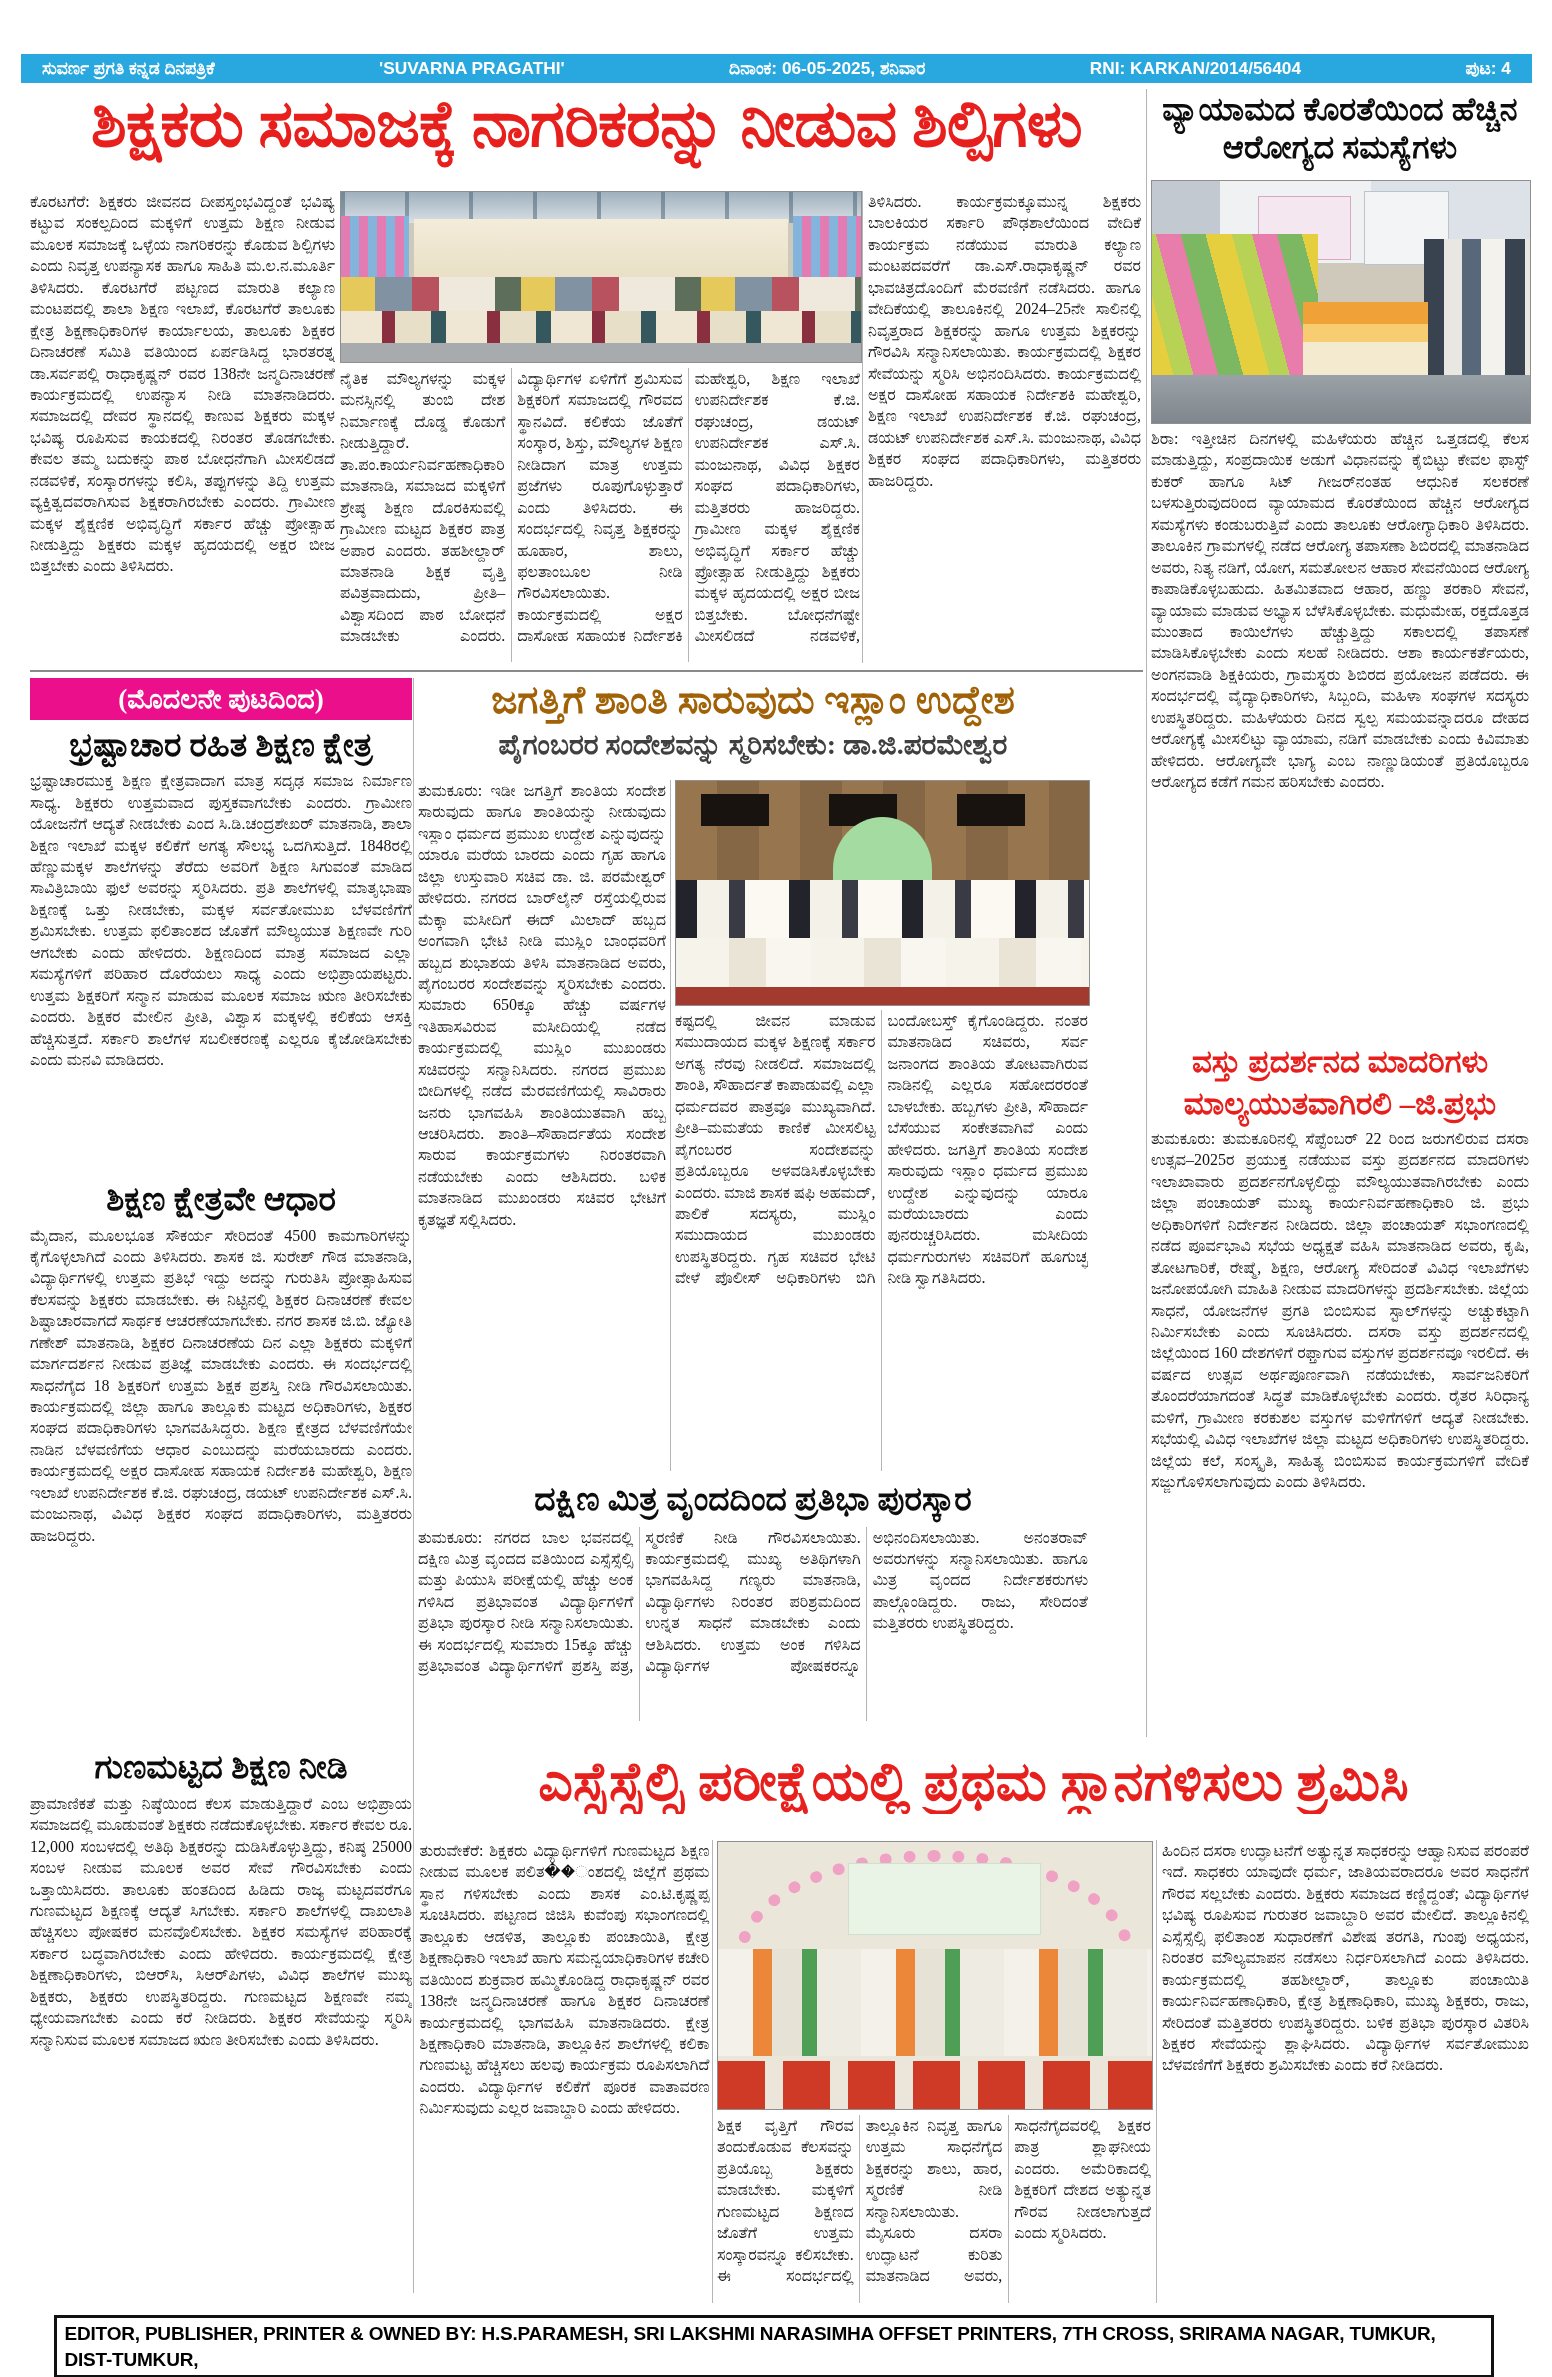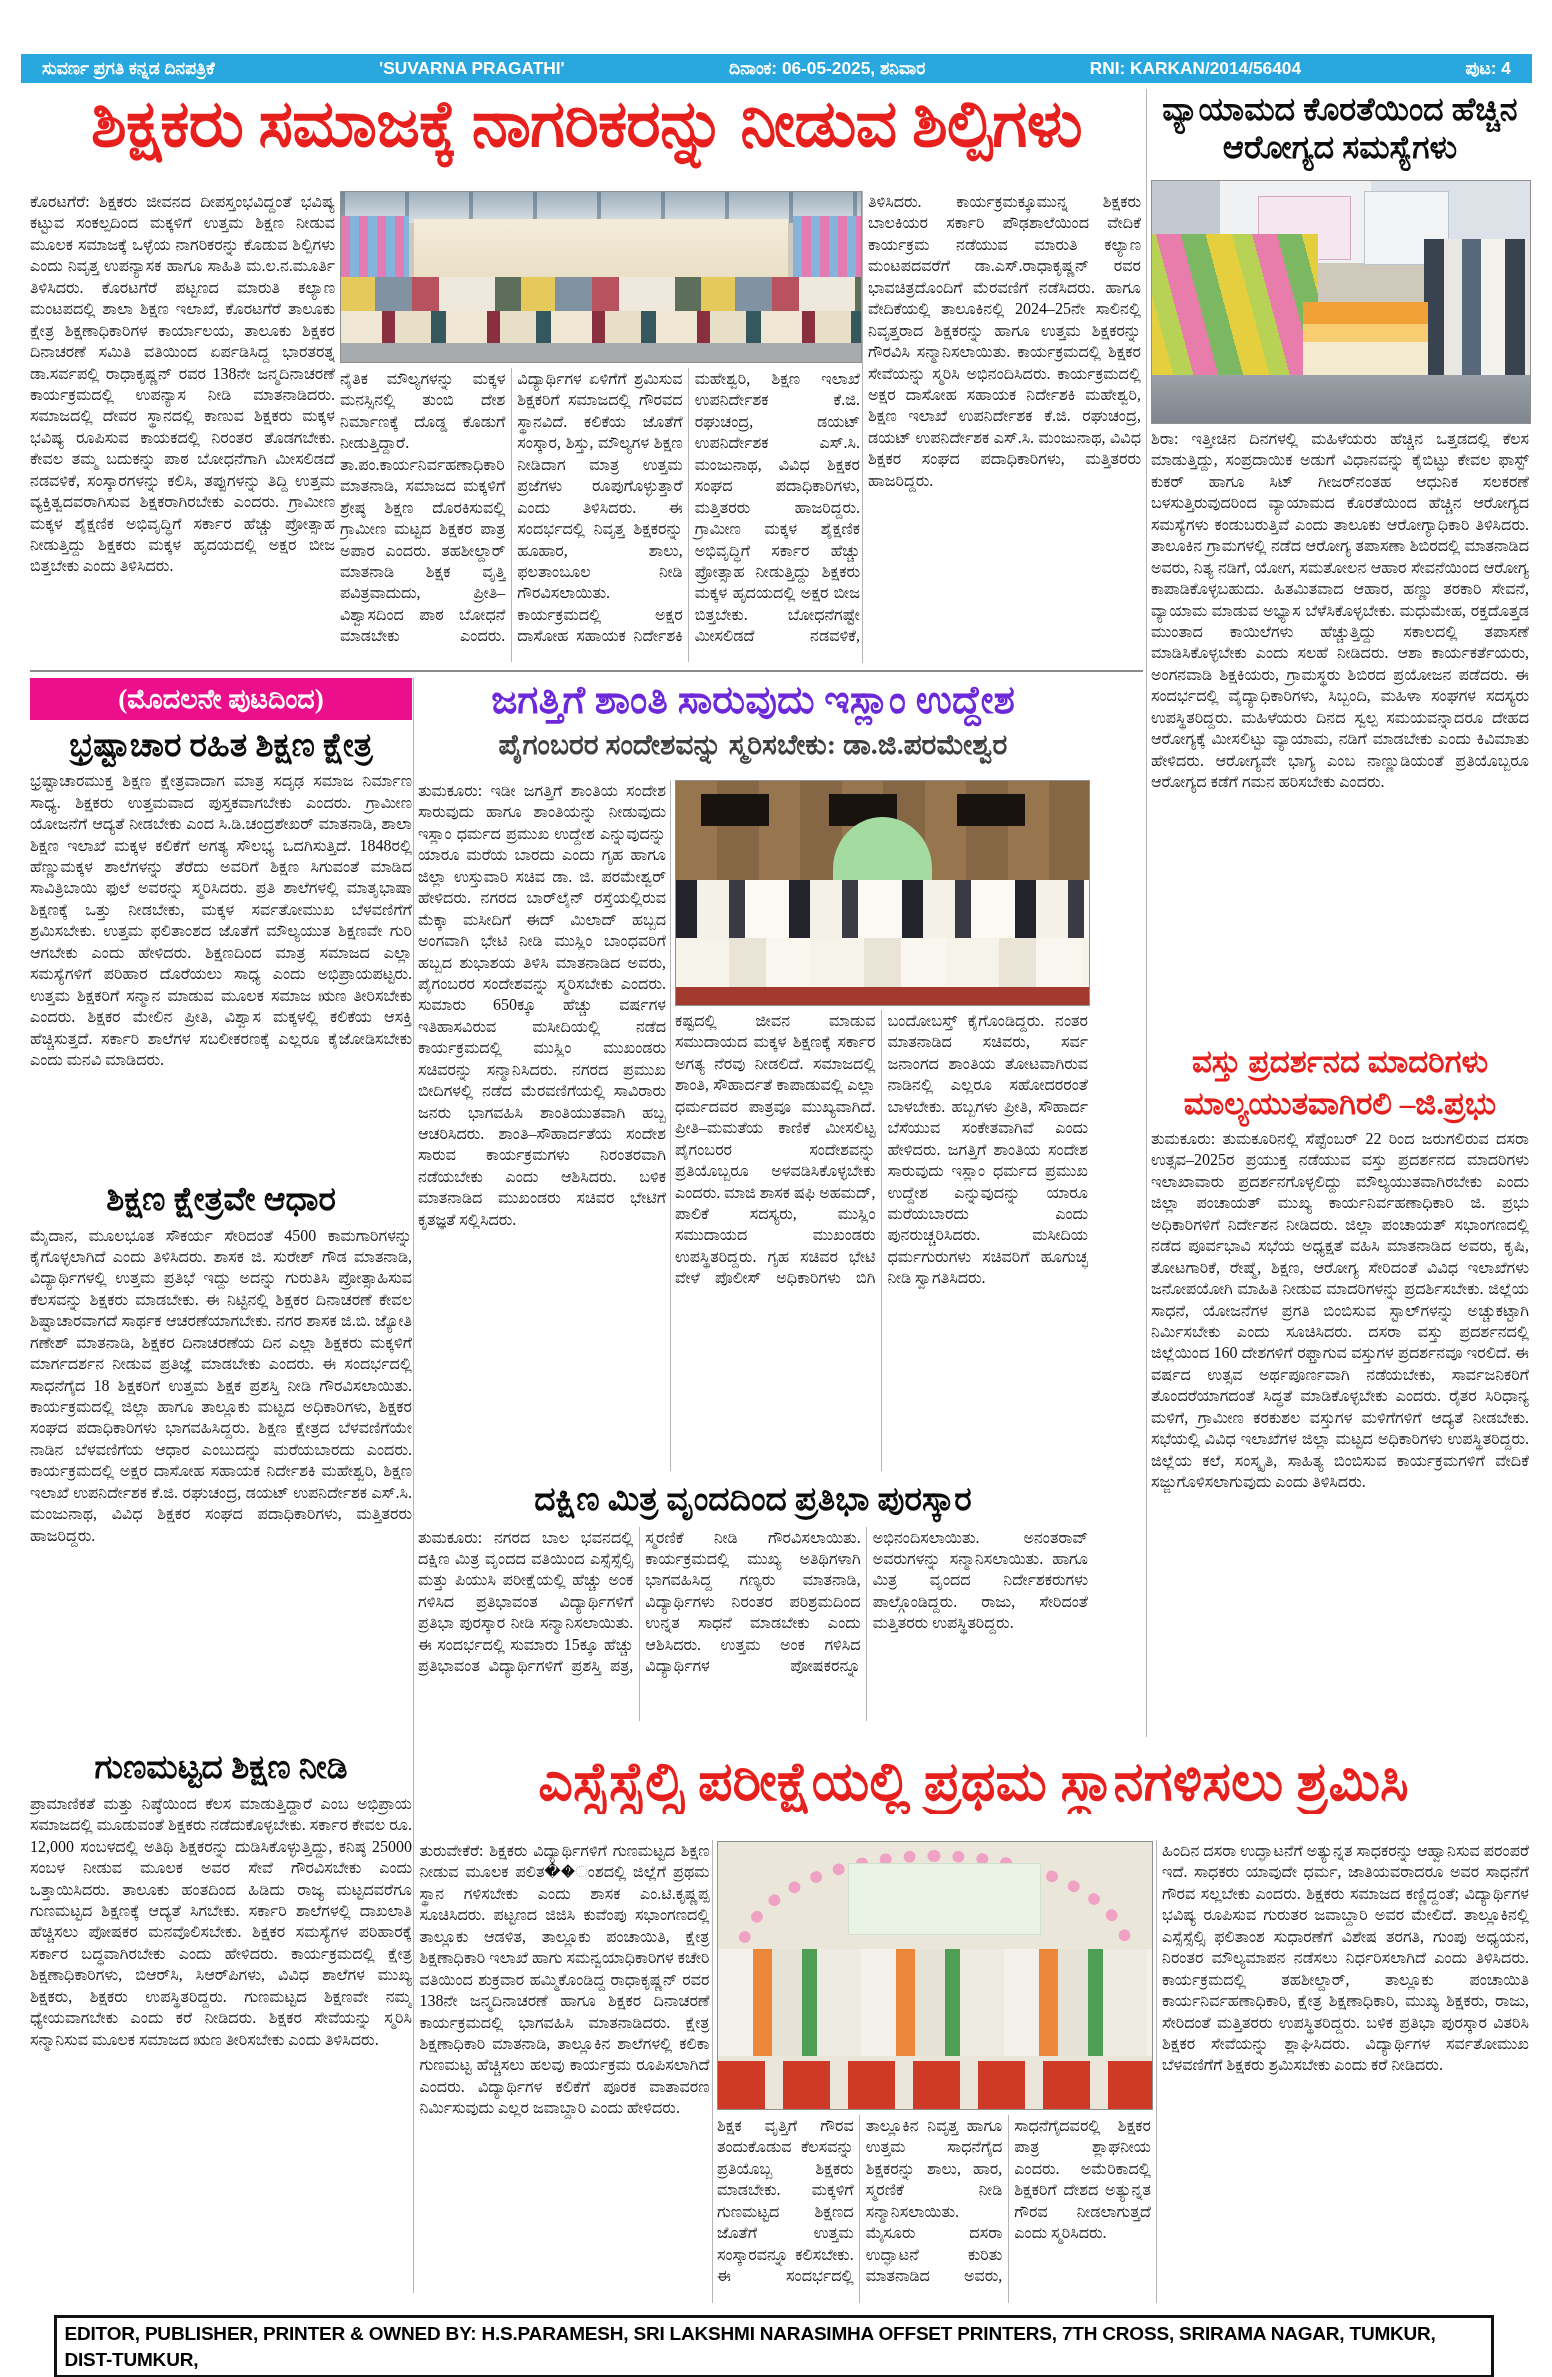--- a/index.html
+++ b/index.html
@@ -11,21 +11,21 @@
   .masthead{left:21px;top:54px;width:1511px;height:28.5px;background:#29a8e0;color:#fff;
             display:flex;align-items:center;justify-content:space-between;padding:5px 21px;
             box-sizing:border-box;font-family:"Liberation Sans",sans-serif;font-weight:bold;font-size:17.3px;}
   .masthead span{white-space:nowrap;}
 
   
   .hl{font-weight:bold;text-align:center;}
   .hl-main{left:30px;top:84px;width:1113px;height:99px;font-size:65px;line-height:1.25;
            color:#e8201d;letter-spacing:-0.8px;white-space:nowrap;overflow:hidden;}
   .hl-health{left:1151px;top:90px;width:378px;height:83px;font-size:32px;line-height:1.2;color:#0d0d0d;}
-  .islam-h{width:100%;font-size:39px;line-height:1.3;color:#6d28d9;font-weight:bold;text-align:center;}
+  .islam-h{width:100%;font-size:39px;line-height:1.3;color:#a16207;font-weight:bold;text-align:center;}
   .islam-sub{width:100%;font-size:28px;color:#404040;font-weight:bold;text-align:center;margin-top:3px;}
   .vastu-h{font-size:31px;line-height:1.35;color:#e8201d;font-weight:bold;text-align:center;}
   .pr-h{width:100%;font-size:33px;color:#0d0d0d;font-weight:bold;text-align:center;}
   .sslc-h{width:100%;font-size:54px;color:#e8201d;font-weight:bold;text-align:center;white-space:nowrap;overflow:hidden;}
   .lc-h{font-size:33px;font-weight:bold;text-align:center;color:#0d0d0d;line-height:1.25;margin:4.5px 0;}
   .band{height:42px;background:#ec0f8c;color:#fff;font-weight:bold;font-size:27px;
         display:flex;align-items:center;justify-content:center;}
 
   
   .bodytxt{font-size:16px;line-height:1.34;text-align:justify;overflow:hidden;word-break:break-word;}

